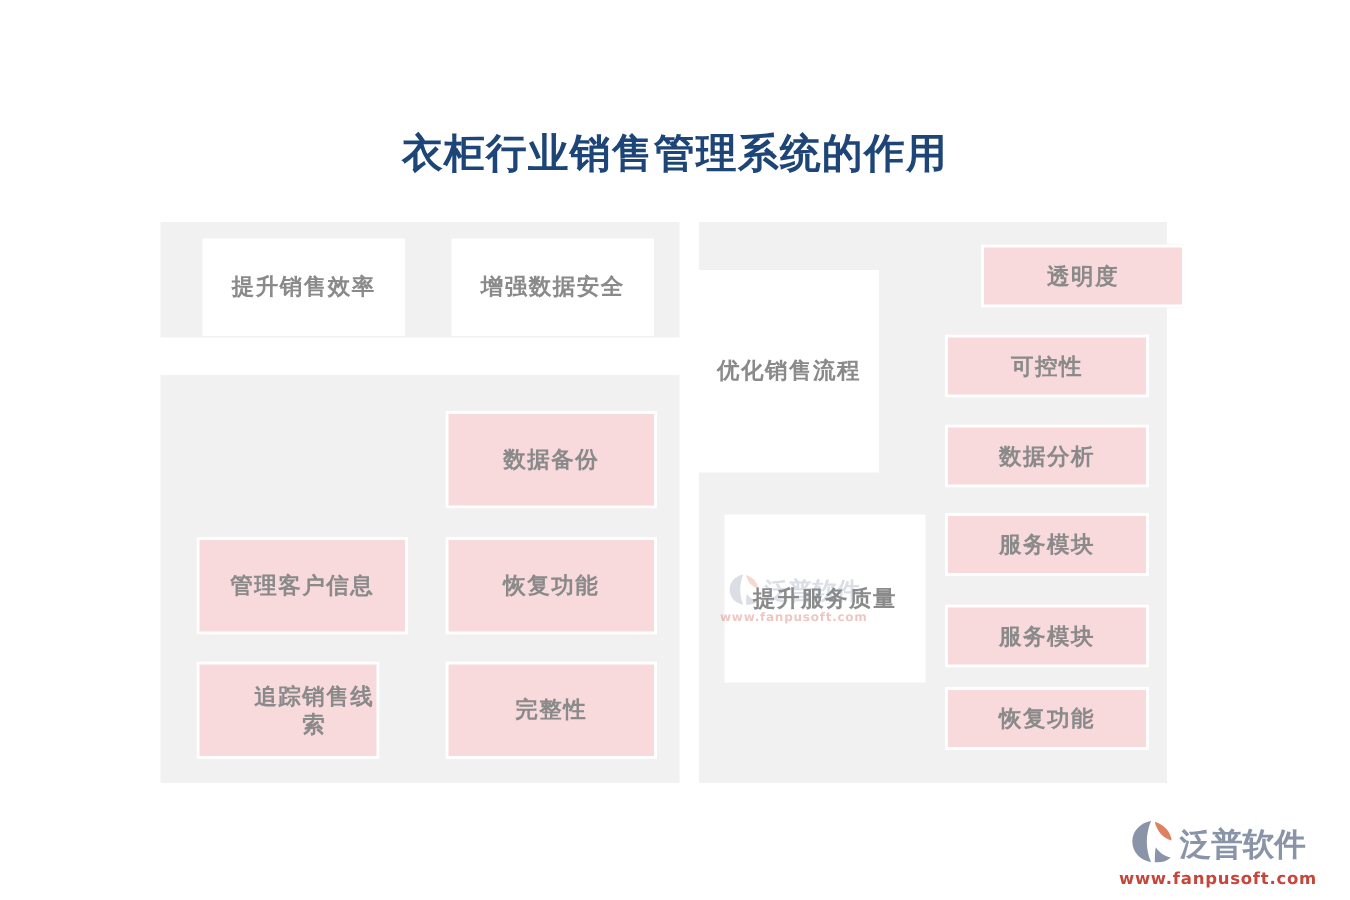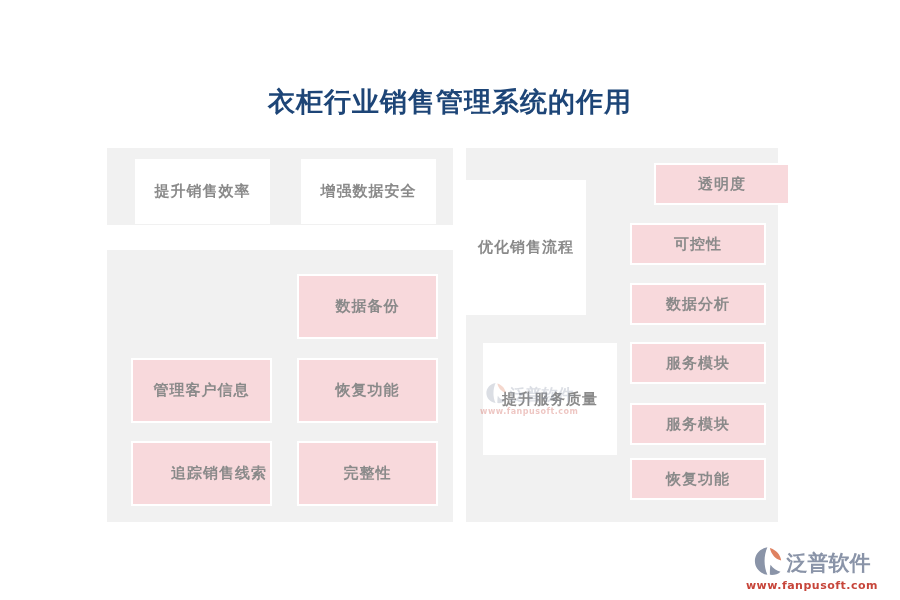--- a/index.html
+++ b/index.html
@@ -49,21 +49,21 @@
 
   <section class="panel p-left-top">
     <div class="wbox" style="left:28px; top:11px; width:135px; height:65px;">提升销售效率</div>
     <div class="wbox" style="left:194px; top:11px; width:135px; height:65px;">增强数据安全</div>
   </section>
 
   <section class="panel p-left-bottom">
     <div class="pbox" style="left:190px; top:24px;  width:141px; height:65px;">数据备份</div>
     <div class="pbox" style="left:24px;  top:108px; width:141px; height:65px;">管理客户信息</div>
     <div class="pbox" style="left:190px; top:108px; width:141px; height:65px;">恢复功能</div>
-    <div class="pbox" style="left:24px;  top:191px; width:141px; height:65px;padding-left:35px;">追踪销售线索</div>
+    <div class="pbox" style="left:24px;  top:191px; width:122px; height:65px;padding-left:35px;">追踪销售线索</div>
     <div class="pbox" style="left:190px; top:191px; width:141px; height:65px;">完整性</div>
   </section>
 
   <section class="panel p-right">
     <div class="wbox" style="left:0; top:32px; width:120px; height:135px;">优化销售流程</div>
     <div class="pbox" style="left:164px; top:15px;  width:136px; height:42px;margin-left:24px;">透明度</div>
     <div class="pbox" style="left:164px; top:75px;  width:136px; height:42px;">可控性</div>
     <div class="pbox" style="left:164px; top:135px; width:136px; height:42px;">数据分析</div>
 
     <div class="wbox" style="left:17px; top:195px; width:134px; height:112px;">提升服务质量</div>

